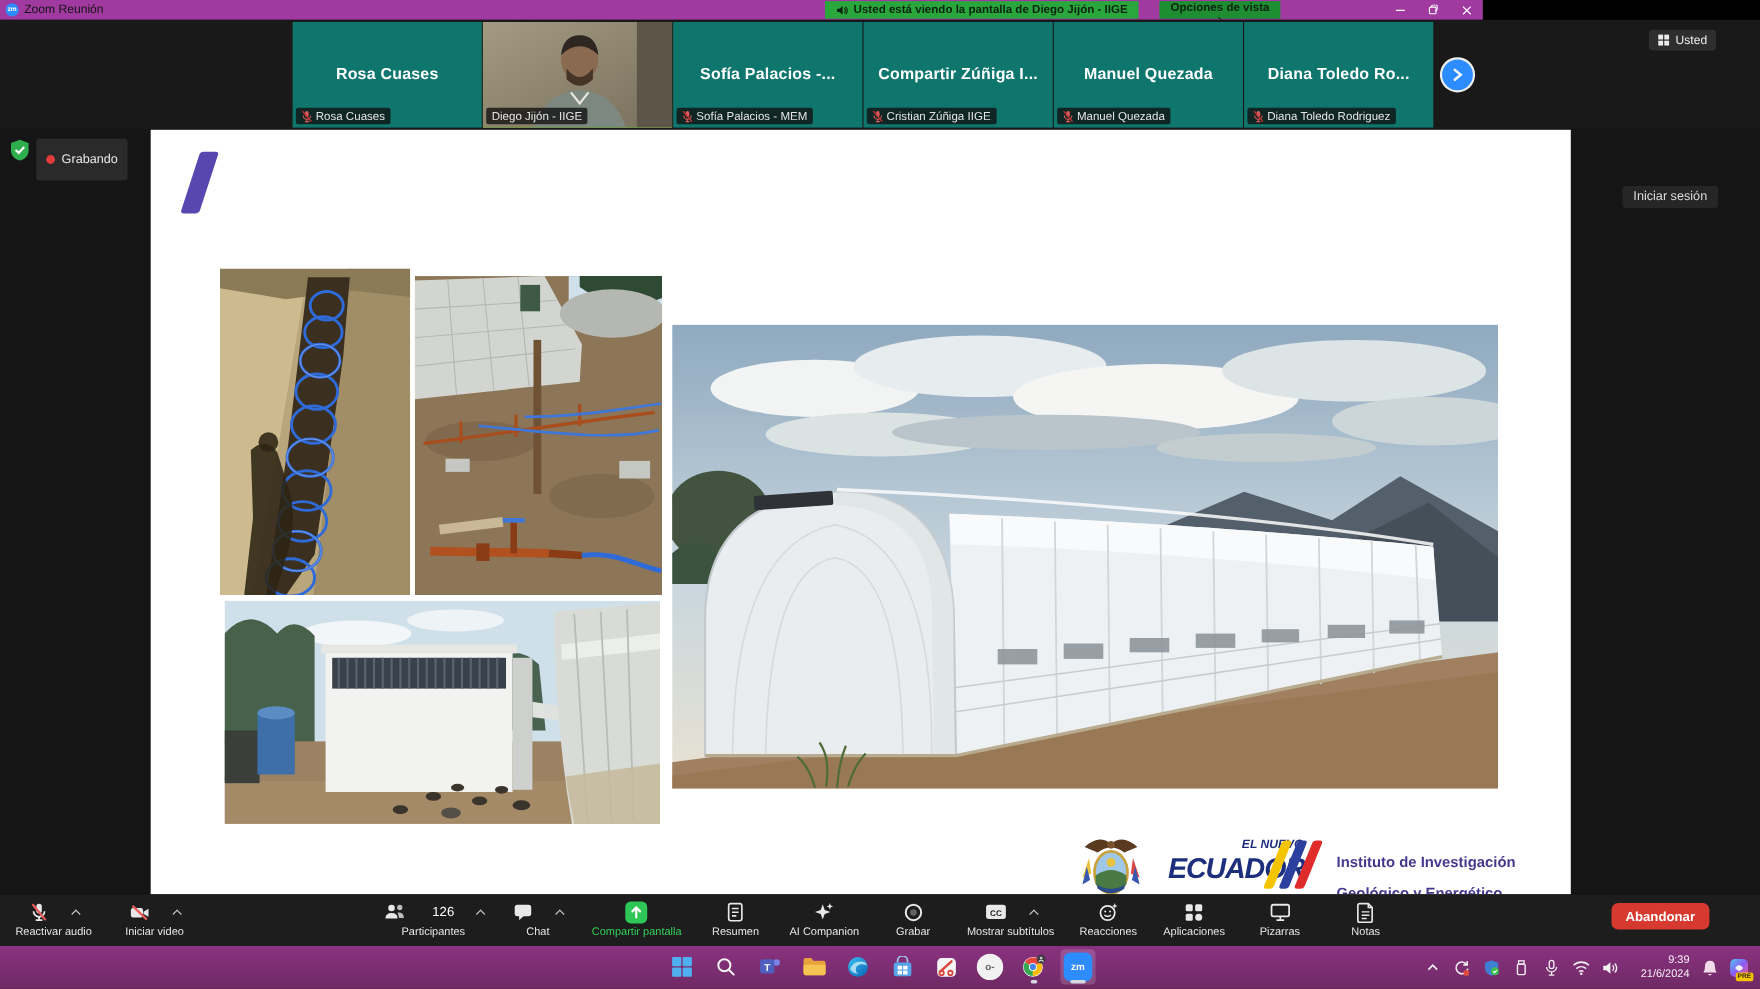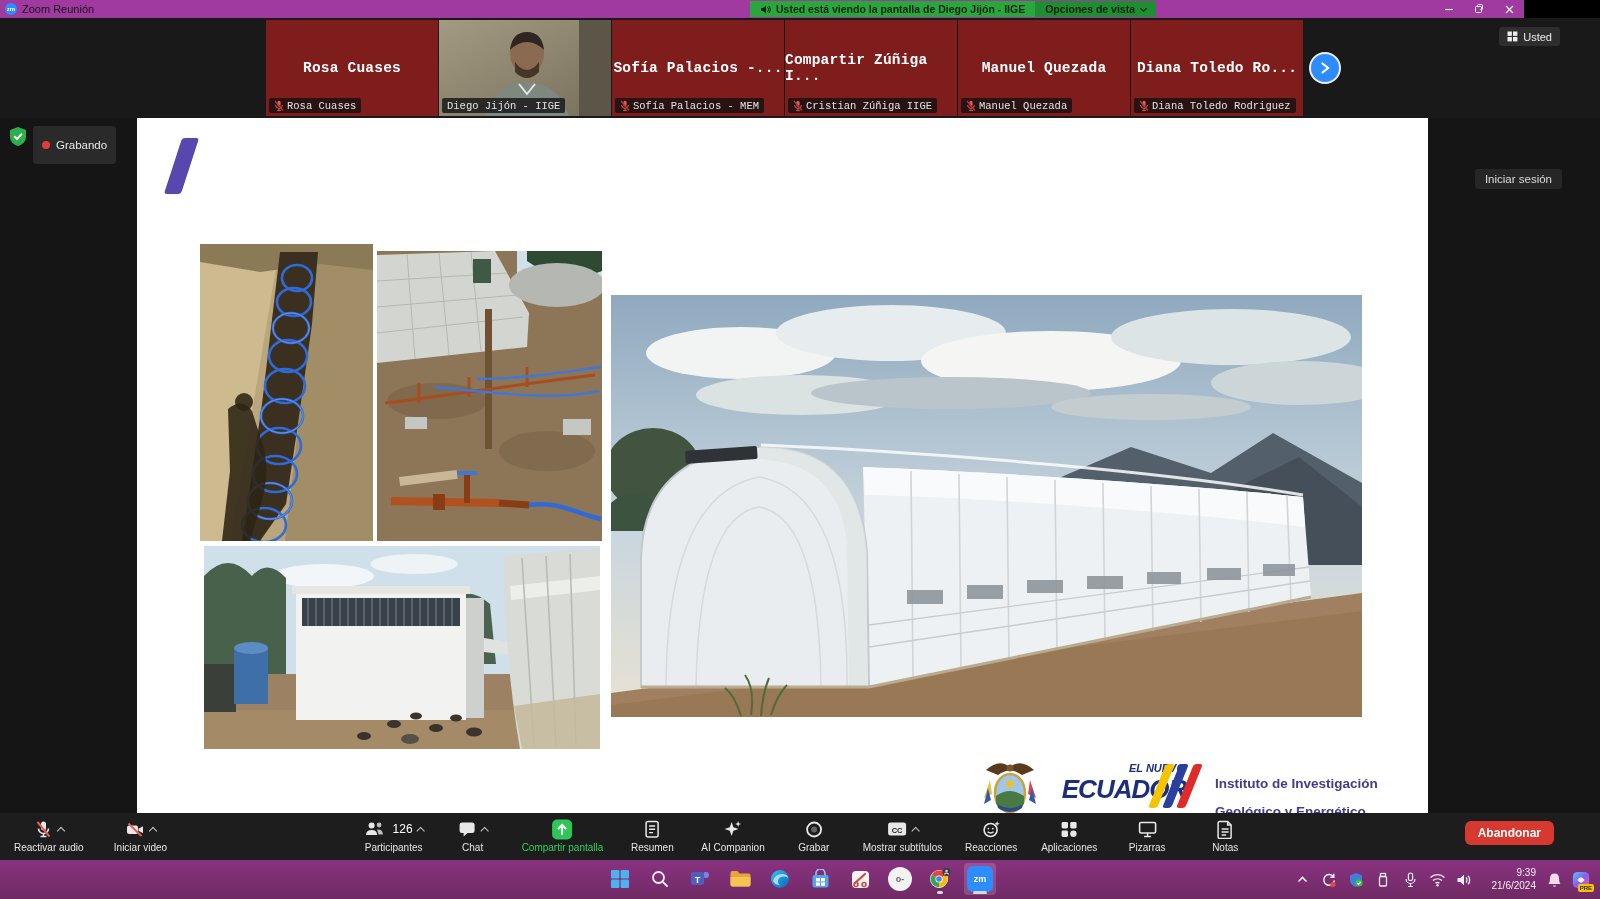--- a/index.html
+++ b/index.html
@@ -1,39 +1,39 @@
 <!DOCTYPE html>
 <html><head>
 <meta charset="utf-8">
 <style>
   * { margin:0; padding:0; box-sizing:border-box; }
   html,body { width:1600px; height:899px; overflow:hidden; background:#000;
     font-family:"Liberation Sans", sans-serif; }
 
   
-  #titlebar { position:absolute; left:0; top:0; width:1524px; height:18px;
+  #titlebar { position:absolute; left:0; top:0; width:1348px; height:18px;
     background:#a13aa0; display:flex; align-items:center; }
   .tb-left { display:flex; align-items:center; gap:5px; padding-left:5px; }
   .zm-logo { width:12px; height:12px; border-radius:50%; background:#2d8cff;
     color:#fff; font-size:6px; font-weight:bold; display:flex; align-items:center; justify-content:center; }
   .tb-title { font-size:11px; color:#141414; }
-  #share-banner { position:absolute; left:750px; top:1px; height:16px; display:flex; }
+  #share-banner { position:absolute; left:750px; top:1px; height:16px; display:flex;gap:19px; }
   .banner-main { background:#2aa73c; display:flex; align-items:center; gap:5px;
     padding:0 10px; font-size:10.5px; font-weight:bold; color:#0c2310; }
   .banner-opts { background:#1f8d31; display:flex; align-items:center; gap:6px;
-    padding:0 10px; font-size:10.5px; font-weight:bold; color:#0c2310; cursor:default; }
+    padding:0 10px; font-size:10.5px; font-weight:bold; color:#0c2310; cursor:default;flex-direction:column; }
   .chev-down { width:5px; height:5px; border-right:1.4px solid #0c2310; border-bottom:1.4px solid #0c2310;
     transform:rotate(45deg); margin-top:-2px; }
   .win-btns { position:absolute; right:0; top:0; height:18px; display:flex; }
   .win-btn { width:30px; height:18px; display:flex; align-items:center; justify-content:center; }
 
   
   #strip { position:absolute; left:0; top:18px; width:1600px; height:100px; background:#191919; }
   #tiles { position:absolute; left:266px; top:2px; display:flex; gap:1px; }
-  .tile { position:relative; width:172px; height:96px; background:#7f1d1d; overflow:hidden;font-family:Liberation Mono, monospace; }
+  .tile { position:relative; width:172px; height:96px; background:#0f766e; overflow:hidden; }
   .tile-name { position:absolute; inset:0; display:flex; align-items:center; justify-content:center;
     color:#fff; font-size:14.5px; font-weight:bold; letter-spacing:.2px; }
   .tile-label { position:absolute; left:3px; bottom:3px; height:15px; display:flex; align-items:center;
     gap:3px; background:rgba(15,15,15,.78); padding:0 5px; border-radius:2px;
     color:#e4e4e4; font-size:10.5px; white-space:nowrap; }
   .tile.video { outline:2px solid #a9c83f; outline-offset:-2px; }
   #next-page { position:absolute; left:1311px; top:36px; width:28px; height:28px; border-radius:50%;
     background:#2d8cff; box-shadow:0 0 0 2px rgba(250,250,250,.95);
     display:flex; align-items:center; justify-content:center; }
   #vista-btn { position:absolute; right:40px; top:9px; height:19px; background:#2e2e2e; border-radius:3px;
@@ -74,21 +74,21 @@
     font-size:13.5px; font-weight:bold; line-height:20px; }
   #inst .l2 { display:block; margin-top:8px; }
 
   
   #toolbar { position:absolute; left:0; top:813px; width:1600px; height:47px; background:#1d1d1d; }
   .tgroup { position:absolute; top:0; height:47px; display:flex; align-items:stretch; }
   #tgroup-left { left:14px; gap:28px; }
   #tgroup-mid { left:50%; transform:translateX(-49%); gap:20px; }
   .tbtn { display:flex; flex-direction:column; align-items:center; justify-content:flex-start;
     padding-top:5px; min-width:58px; }
-  .tbtn .ic-row { height:22px; display:flex; align-items:center; gap:5px; }
+  .tbtn .ic-row { height:22px; display:flex; align-items:center; gap:21px; }
   .tbtn .tlabel { margin-top:2px; font-size:10px; color:#e6e6e6; white-space:nowrap; }
   .tbtn.accent .tlabel { color:#33d158; }
   .chev-up { width:6px; height:6px; border-top:1.6px solid #c9c9c9; border-right:1.6px solid #c9c9c9;
     transform:rotate(-45deg); margin-top:3px; }
   .pcount { color:#fff; font-size:12px; margin-left:2px; }
   #leave-btn { position:absolute; right:46px; top:8px; height:24px; background:#d5392f; border:0;
     border-radius:6px; color:#fff; font-size:12px; font-weight:bold; padding:0 13px;
     font-family:"Liberation Sans", sans-serif; }
 
   

